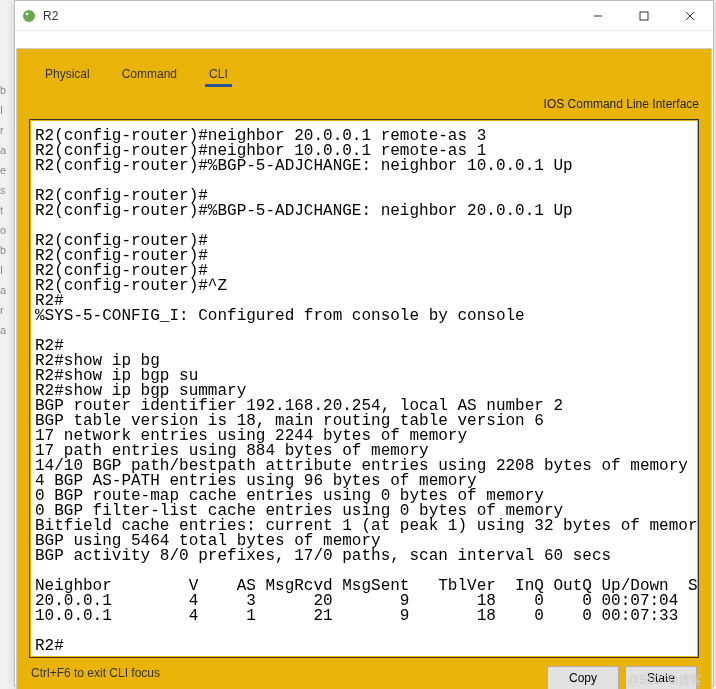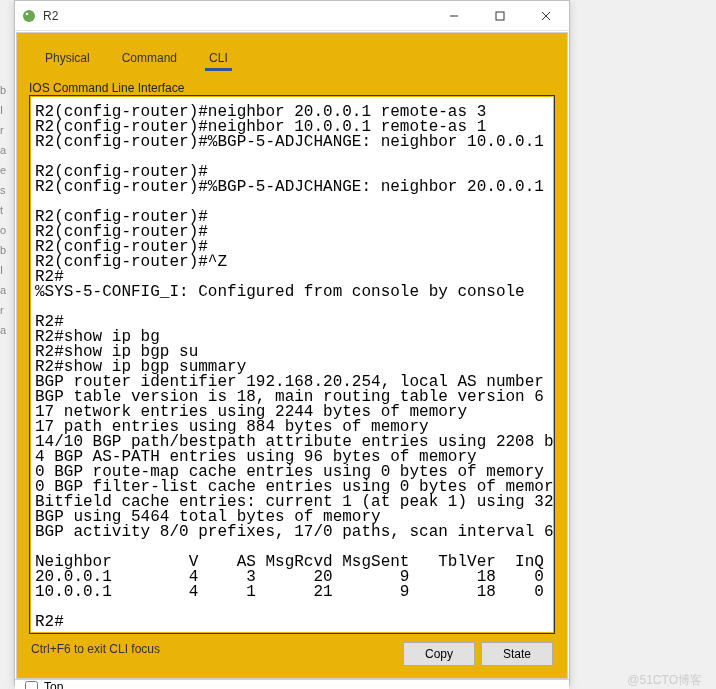--- a/index.html
+++ b/index.html
@@ -9,27 +9,28 @@
       background: #f0f0f0;
       width: 716px;
       height: 689px;
       overflow: hidden;
       position: relative;
     }
     .window {
       position: absolute;
       left: 14px;
       top: 0;
-      width: 556px;
+      width: 700px;
       height: 686px;
       background: #ffffff;
       border: 1px solid #bfbfbf;
       display: flex;
       flex-direction: column;
       box-shadow: 0 2px 8px rgba(0,0,0,0.15);
+      gap: 16px;
     }
     .titlebar {
       height: 30px;
       display: flex;
       align-items: center;
       padding-left: 6px;
       background: #ffffff;
       border-bottom: 1px solid #e8e8e8;
     }
     .title-icon {
@@ -64,23 +65,23 @@
       position:relative;
     }
     .tab.active::after {
       content:"";
       position:absolute;
       left:12px; right:12px; bottom:2px;
       height:3px;
       background:#2b5797;
     }
     .cli-title {
-      text-align:left;
-      font-size:12px;
-      margin:6px 0 0 0;
+      text-align:right;
+      font-size:12px;
+      margin:6px 0 8px 0;
       color:#222;
     }
     .terminal-wrap {
       flex:1;
       border:1px solid #333;
       padding:1px;
       display:flex;
       min-height:0;
     }
     .terminal {

